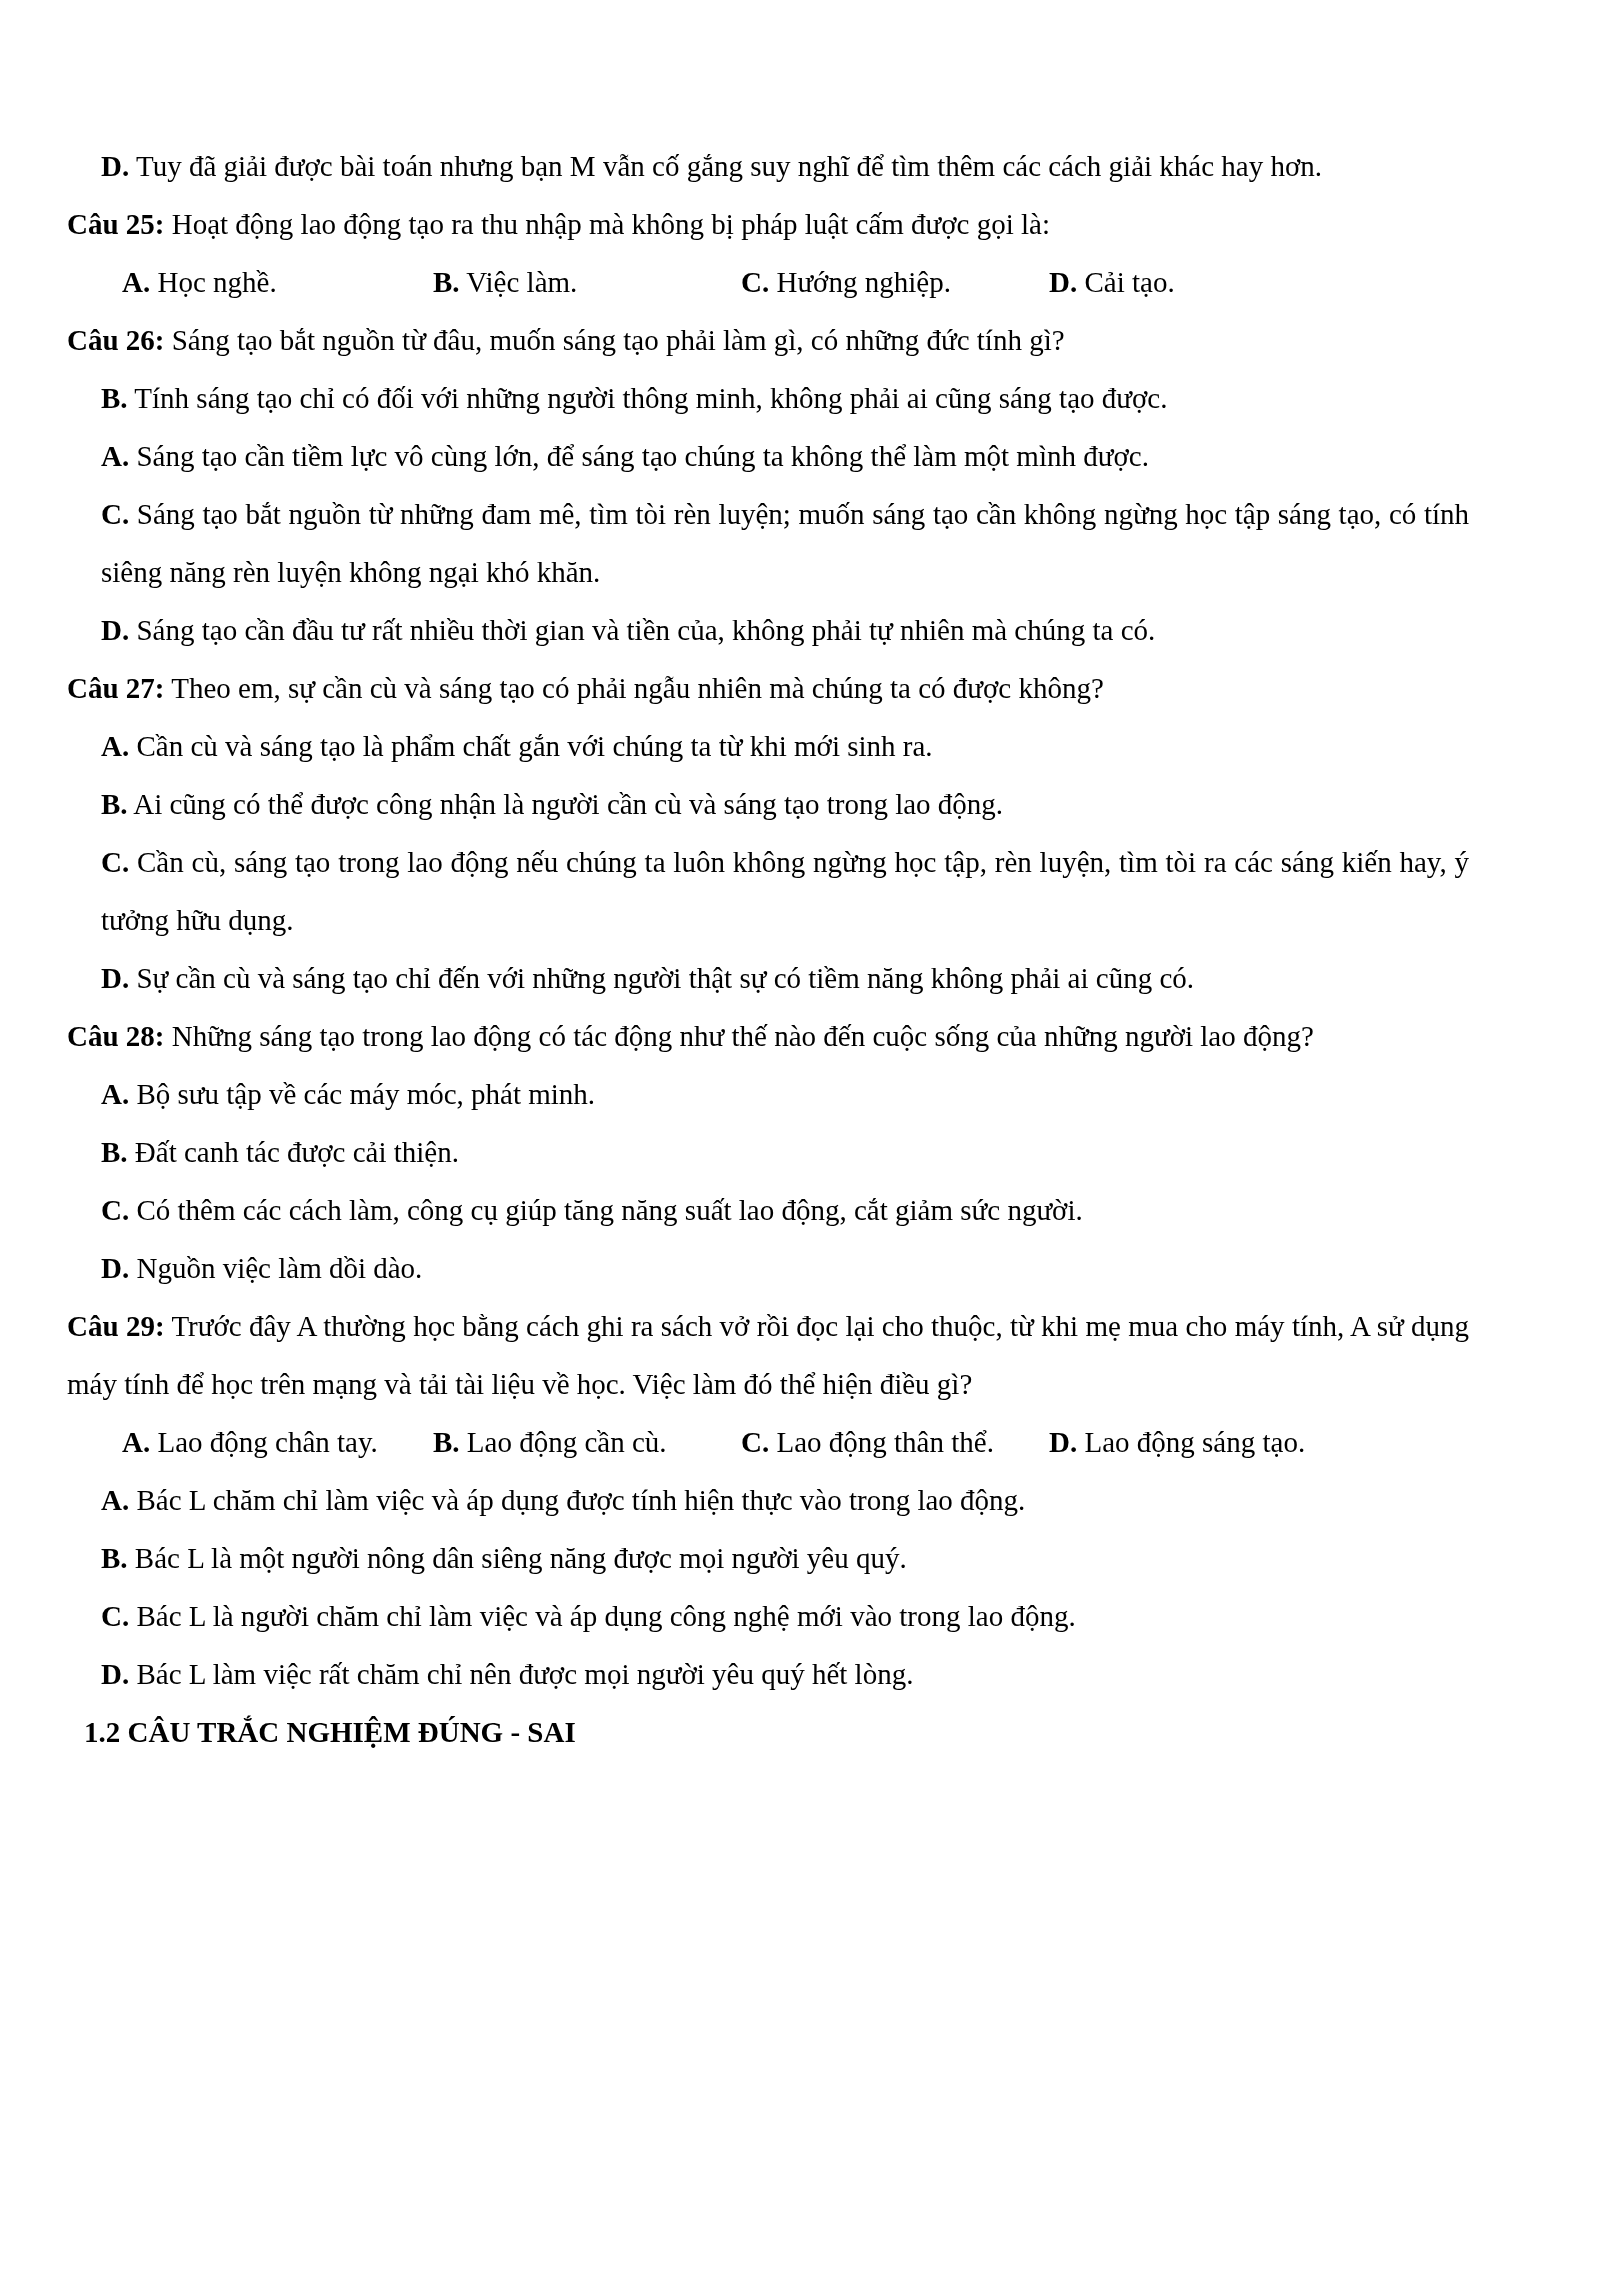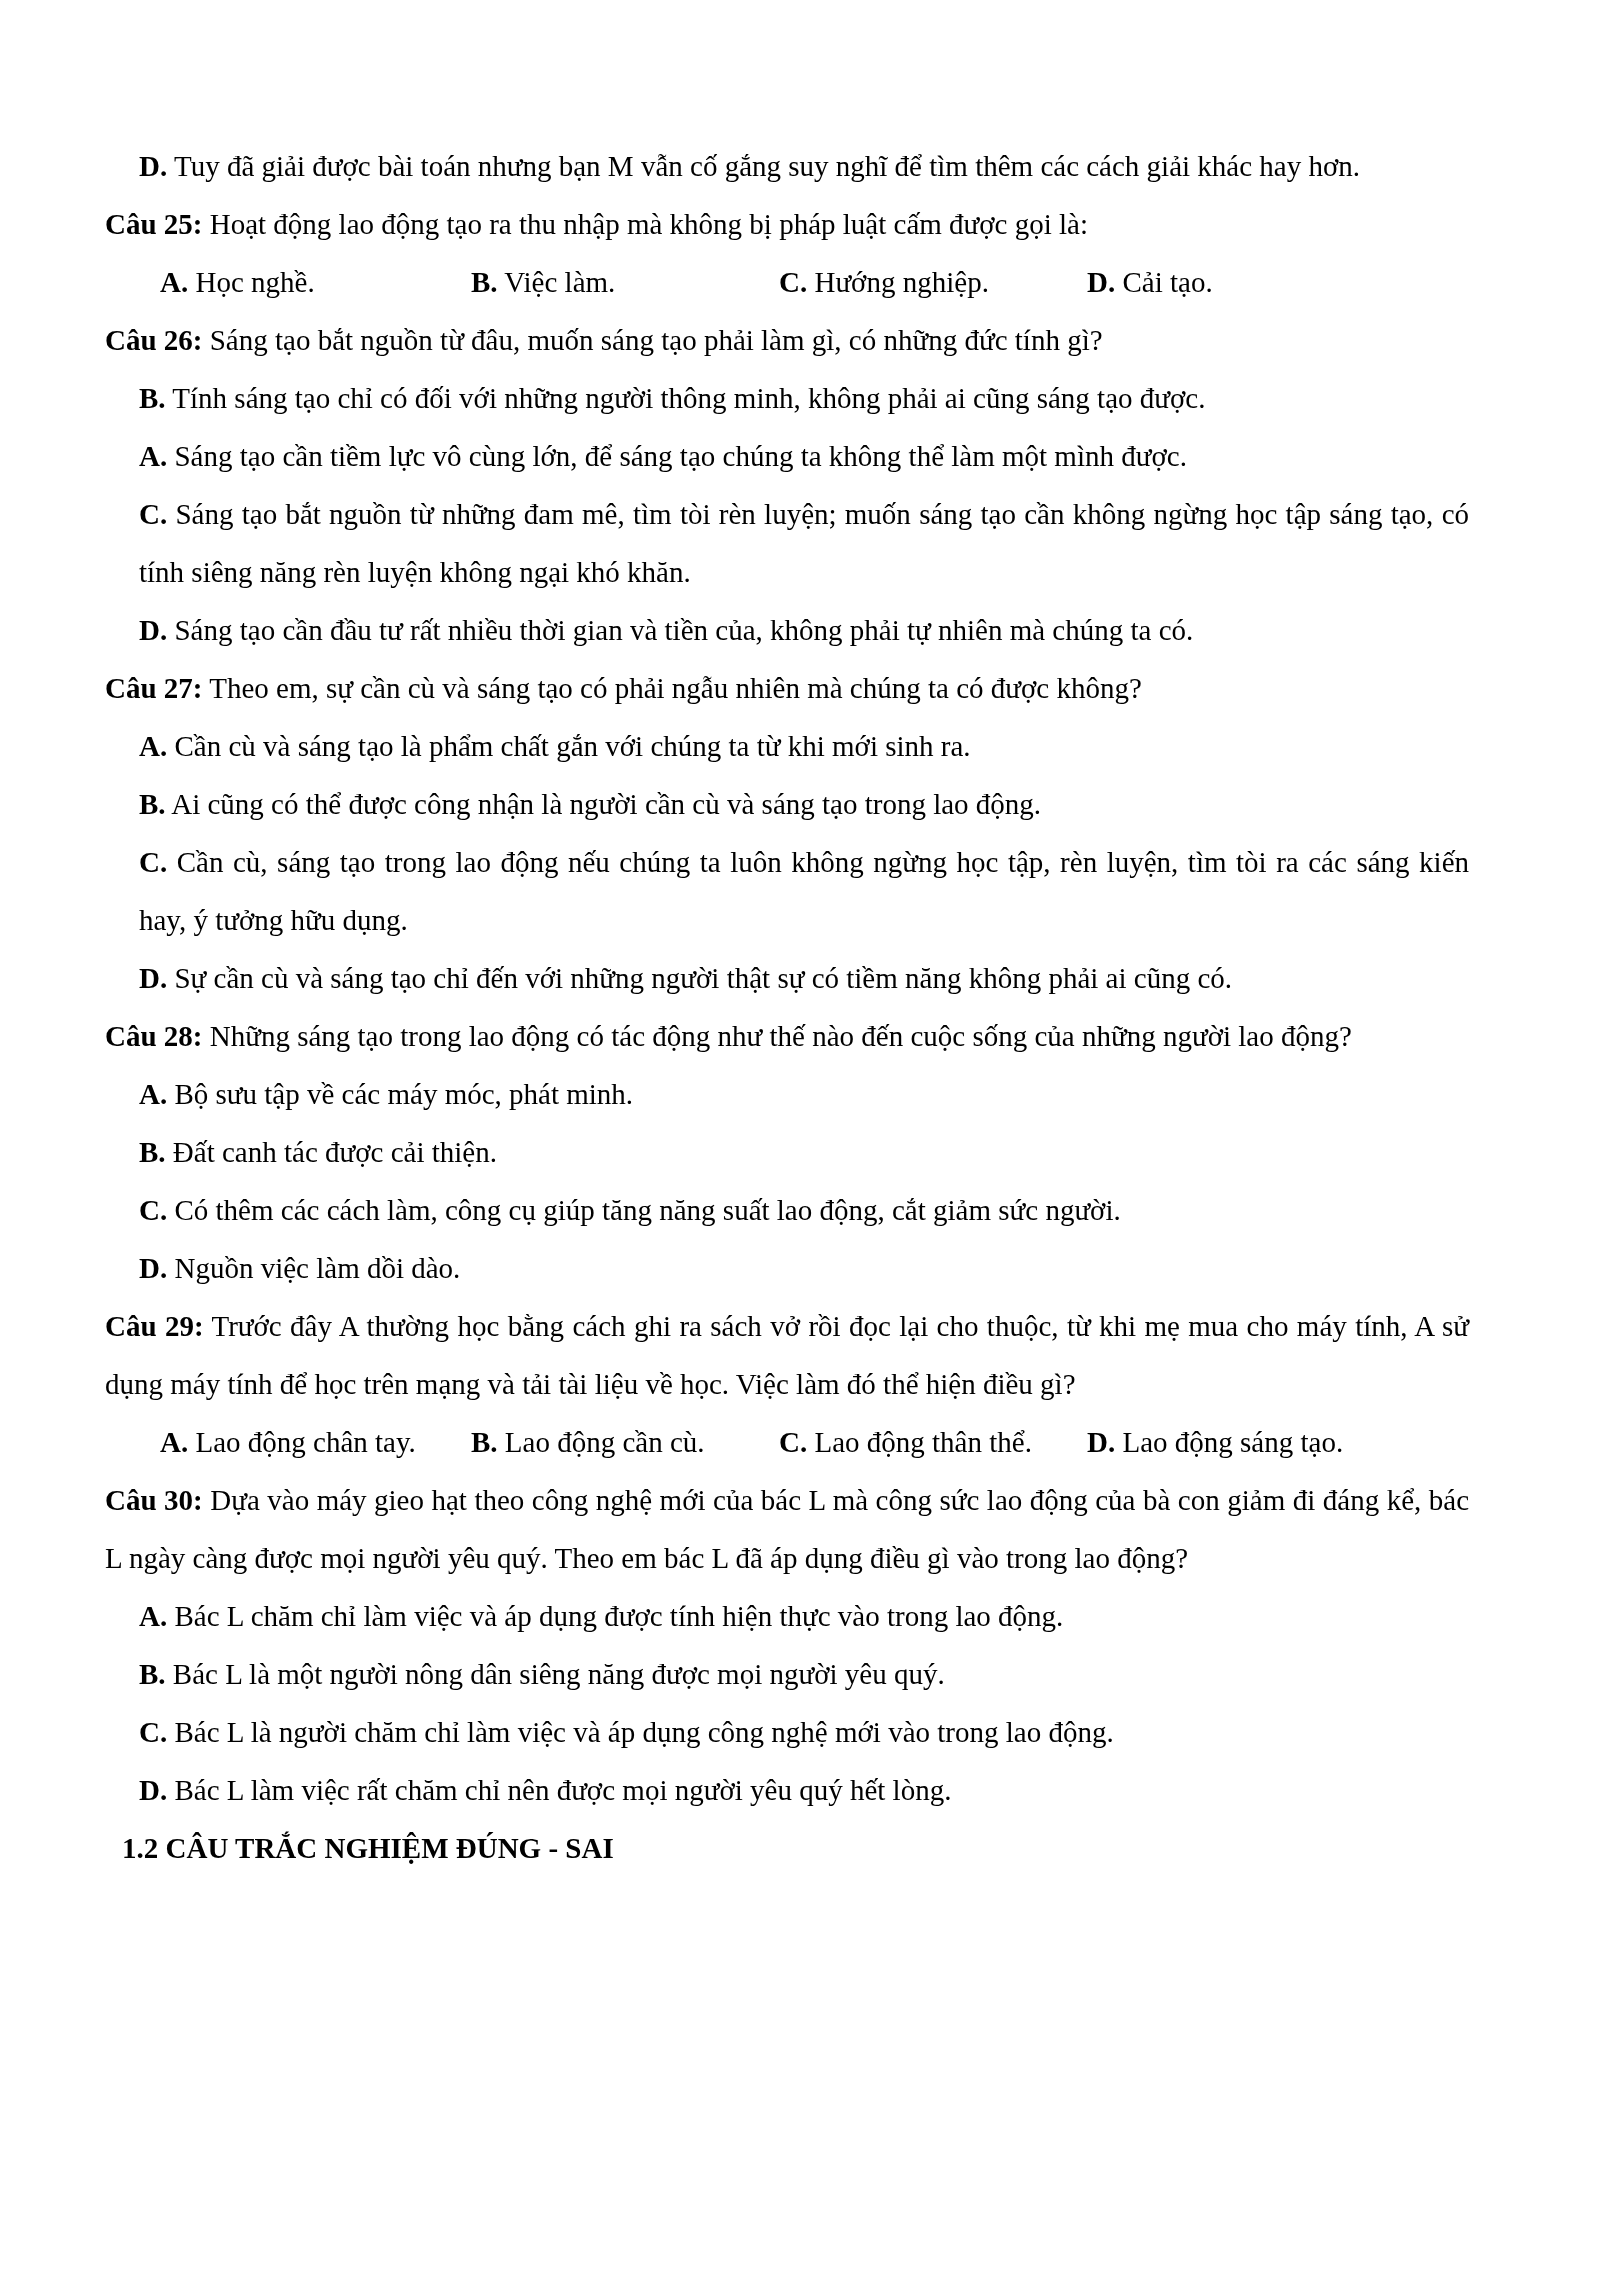--- a/index.html
+++ b/index.html
@@ -11,21 +11,21 @@
     width: 1623px;
     height: 2295px;
     font-family: "Liberation Serif", "DejaVu Serif", serif;
     color: #000000;
     overflow: hidden;
   }
   .doc {
     box-sizing: border-box;
     width: 1623px;
     height: 2295px;
-    padding: 137px 154px 0 105px;
+    padding: 137px 154px 0 67px;
     background: #ffffff;
   }
   .block {
     font-size: 29px;
     line-height: 58px;
     text-align: justify;
     margin: 0;
   }
   .block b { font-weight: bold; }
   .block.option { margin-left: 34px; }
@@ -78,21 +78,20 @@
       <div class="block option"><b>B.</b> <span>Đất canh tác được cải thiện.</span></div>
       <div class="block option"><b>C.</b> <span>Có thêm các cách làm, công cụ giúp tăng năng suất lao động, cắt giảm sức người.</span></div>
       <div class="block option"><b>D.</b> <span>Nguồn việc làm dồi dào.</span></div>
       <div class="block question"><b>Câu 29:</b> <span>Trước đây A thường học bằng cách ghi ra sách vở rồi đọc lại cho thuộc, từ khi mẹ mua cho máy tính, A sử dụng máy tính để học trên mạng và tải tài liệu về học. Việc làm đó thể hiện điều gì?</span></div>
       <div class="block options_row">
         <span class="opt pos0"><b>A.</b> <span>Lao động chân tay.</span></span>
         <span class="opt pos1"><b>B.</b> <span>Lao động cần cù.</span></span>
         <span class="opt pos2"><b>C.</b> <span>Lao động thân thể.</span></span>
         <span class="opt pos3"><b>D.</b> <span>Lao động sáng tạo.</span></span>
       </div>
-      <div class="block question"><b>Câu 30:</b> <span>Dựa vào máy gieo hạt theo công nghệ mới của bác L mà công sức lao động của bà con giảm đi đáng kể, bác L ngày càng được mọi người yêu quý. Theo em bác L đã áp dụng điều gì vào trong lao động?</span></div>
       <div class="block option"><b>A.</b> <span>Bác L chăm chỉ làm việc và áp dụng được tính hiện thực vào trong lao động.</span></div>
       <div class="block option"><b>B.</b> <span>Bác L là một người nông dân siêng năng được mọi người yêu quý.</span></div>
       <div class="block option"><b>C.</b> <span>Bác L là người chăm chỉ làm việc và áp dụng công nghệ mới vào trong lao động.</span></div>
       <div class="block option"><b>D.</b> <span>Bác L làm việc rất chăm chỉ nên được mọi người yêu quý hết lòng.</span></div>
       <div class="block heading">1.2 CÂU TRẮC NGHIỆM ĐÚNG - SAI</div>
     </div>
 </div>
 
 
 </body></html>

